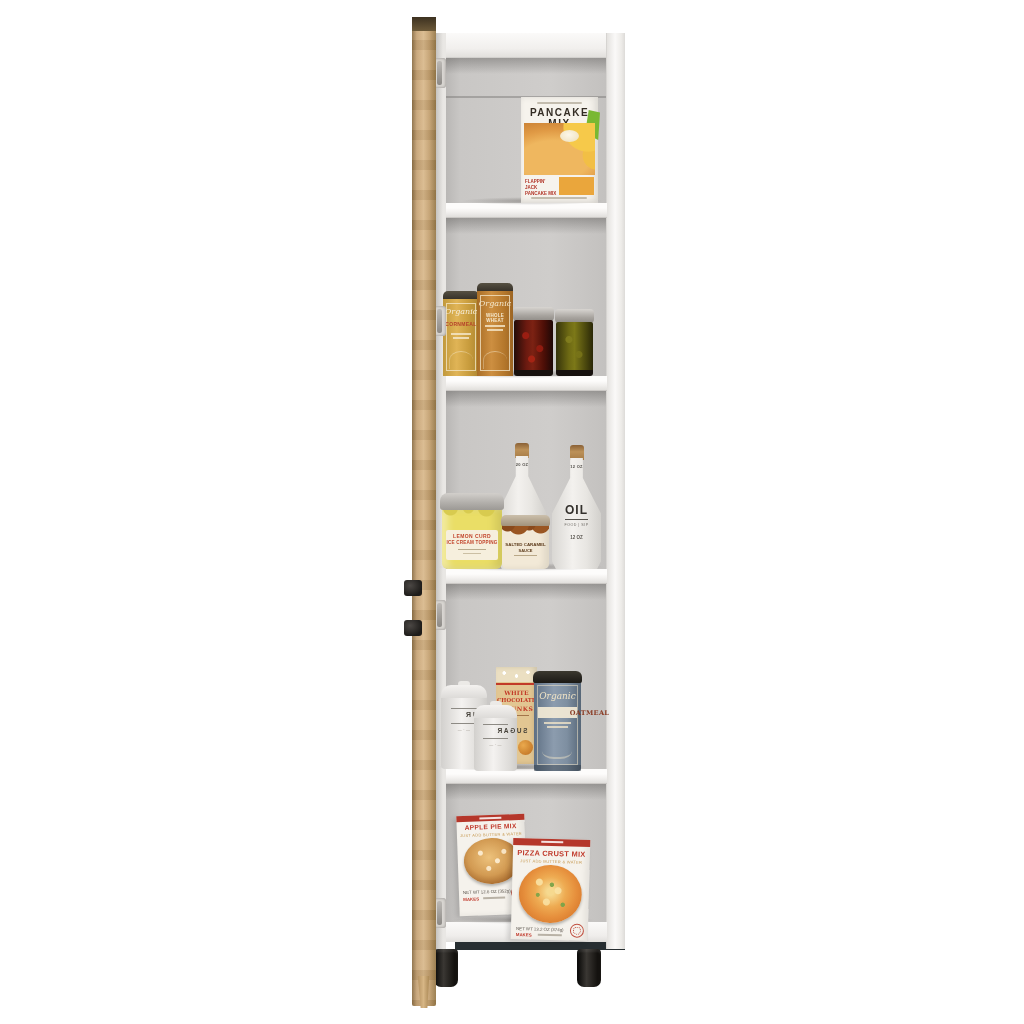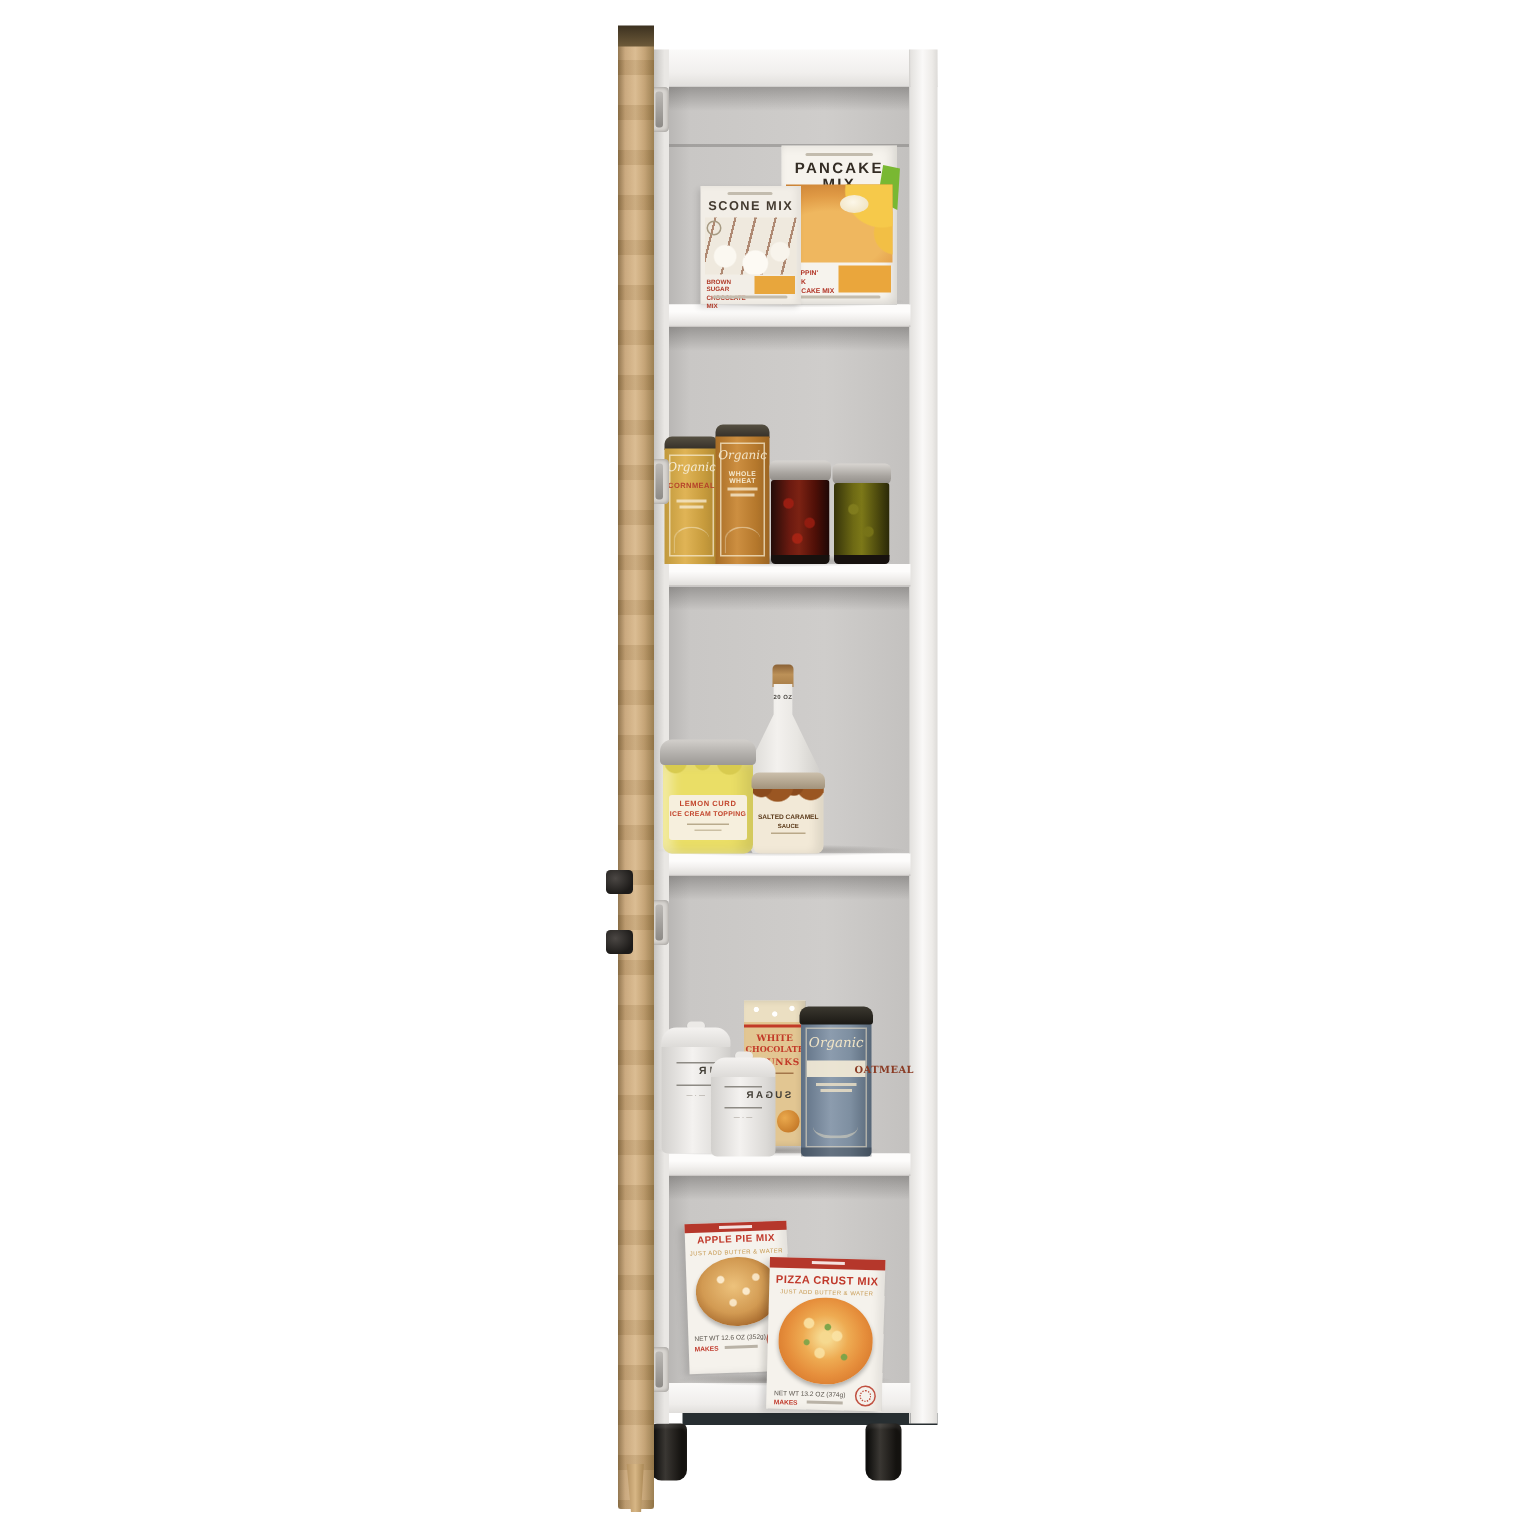--- a/index.html
+++ b/index.html
@@ -342,29 +342,20 @@
     </div>
     <div class="pb-variant">FLAPPIN' JACK PANCAKE MIX</div>
     <div class="pb-orange">
         <span class="w"></span>
         <span class="w"></span>
         <span class="w"></span>
       </div>
     <div class="bar pb-net"></div>
   </div>
 
-  <div class="item scone">
-    <div class="bar sb-line"></div>
-    <div class="sb-title">SCONE MIX</div>
-    <div class="sb-img"></div>
-    <div class="sb-badge"></div>
-    <div class="sb-variant">BROWN SUGAR CHOCOLATE MIX</div>
-    <div class="sb-orange"></div>
-    <div class="bar sb-net"></div>
-  </div>
 
   <div class="item can cornmeal">
     <div class="lid"></div>
     <div class="body"></div>
     <div class="frame"></div>
     <div class="script">Organic</div>
     <div class="cname">CORNMEAL</div>
     <div class="b1"></div>
       <div class="b2"></div>
     <div class="sketch"></div>
@@ -388,20 +379,29 @@
     <div class="jlid"></div>
     <div class="jbody"></div>
     <div class="jbase"></div>
   </div>
 
   <div class="item bottle vinegar">
     <div class="cork"></div>
     <div class="bbody"></div>
     <div class="neck-tag">20 OZ</div>
     <div class="vname">VINEGAR</div>
+  </div>
+  <div class="item bottle oil">
+    <div class="cork"></div>
+    <div class="bbody"></div>
+    <div class="neck-tag">12 OZ</div>
+    <div class="oname">OIL</div>
+    <div class="orule"></div>
+    <div class="otag">FOOD | SIP</div>
+    <div class="osize">12 OZ</div>
   </div>
   <div class="item lemon">
     <div class="lbody"></div>
     <div class="ldrip"></div>
     <div class="llid"></div>
     <div class="llabel">
       <div class="t1">LEMON CURD</div>
       <div class="t2">ICE CREAM TOPPING</div>
       <div class="lb1"></div>
         <div class="lb2"></div>

